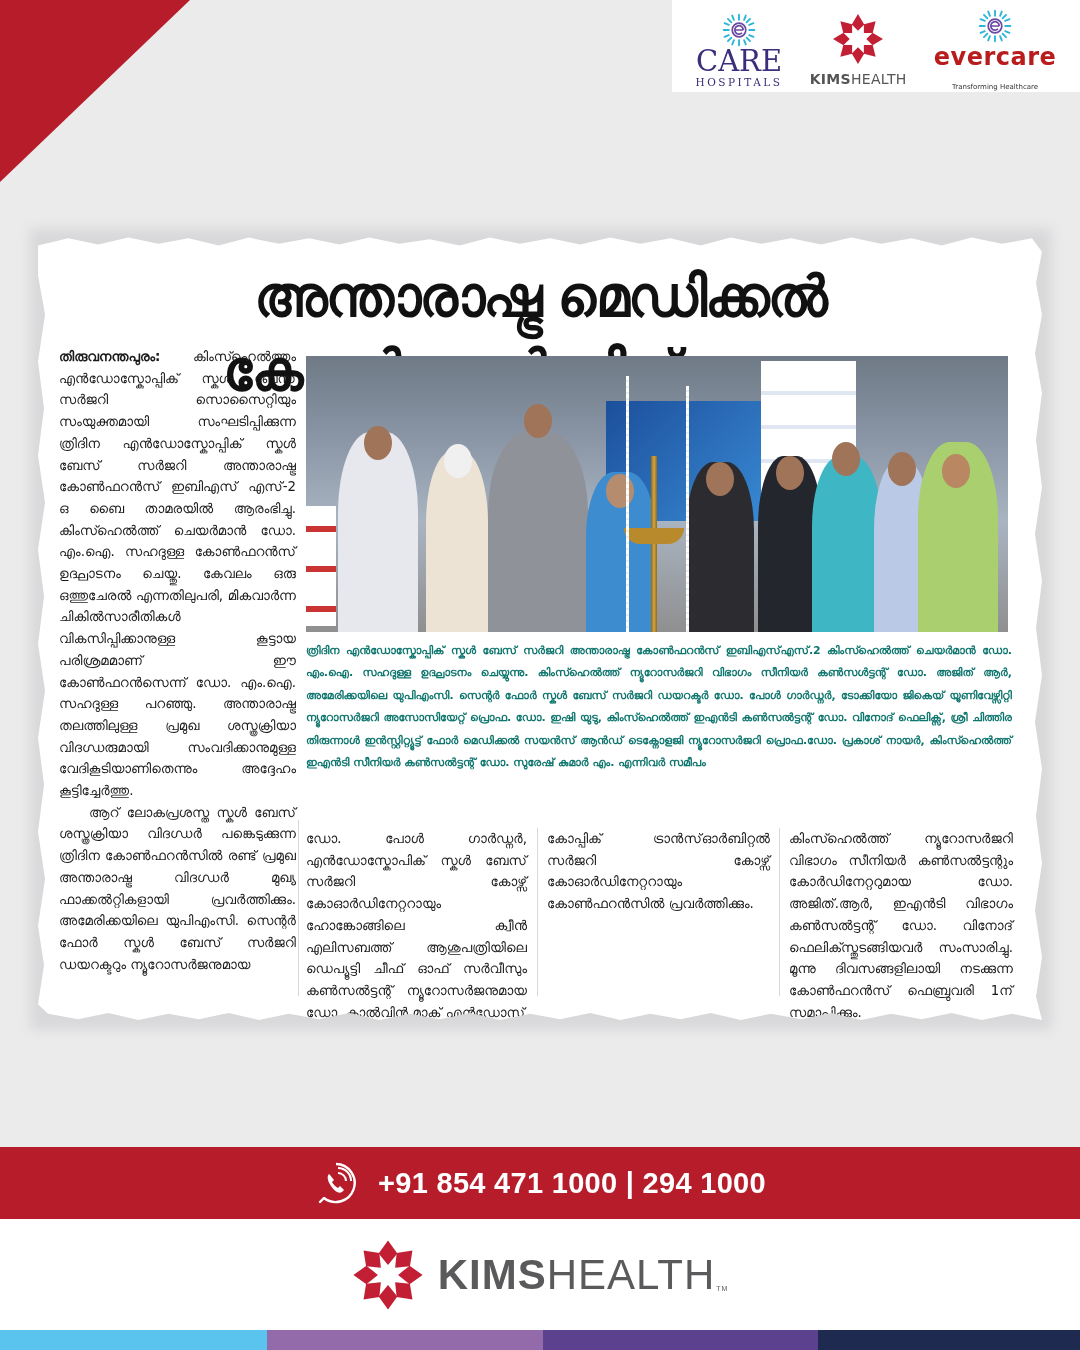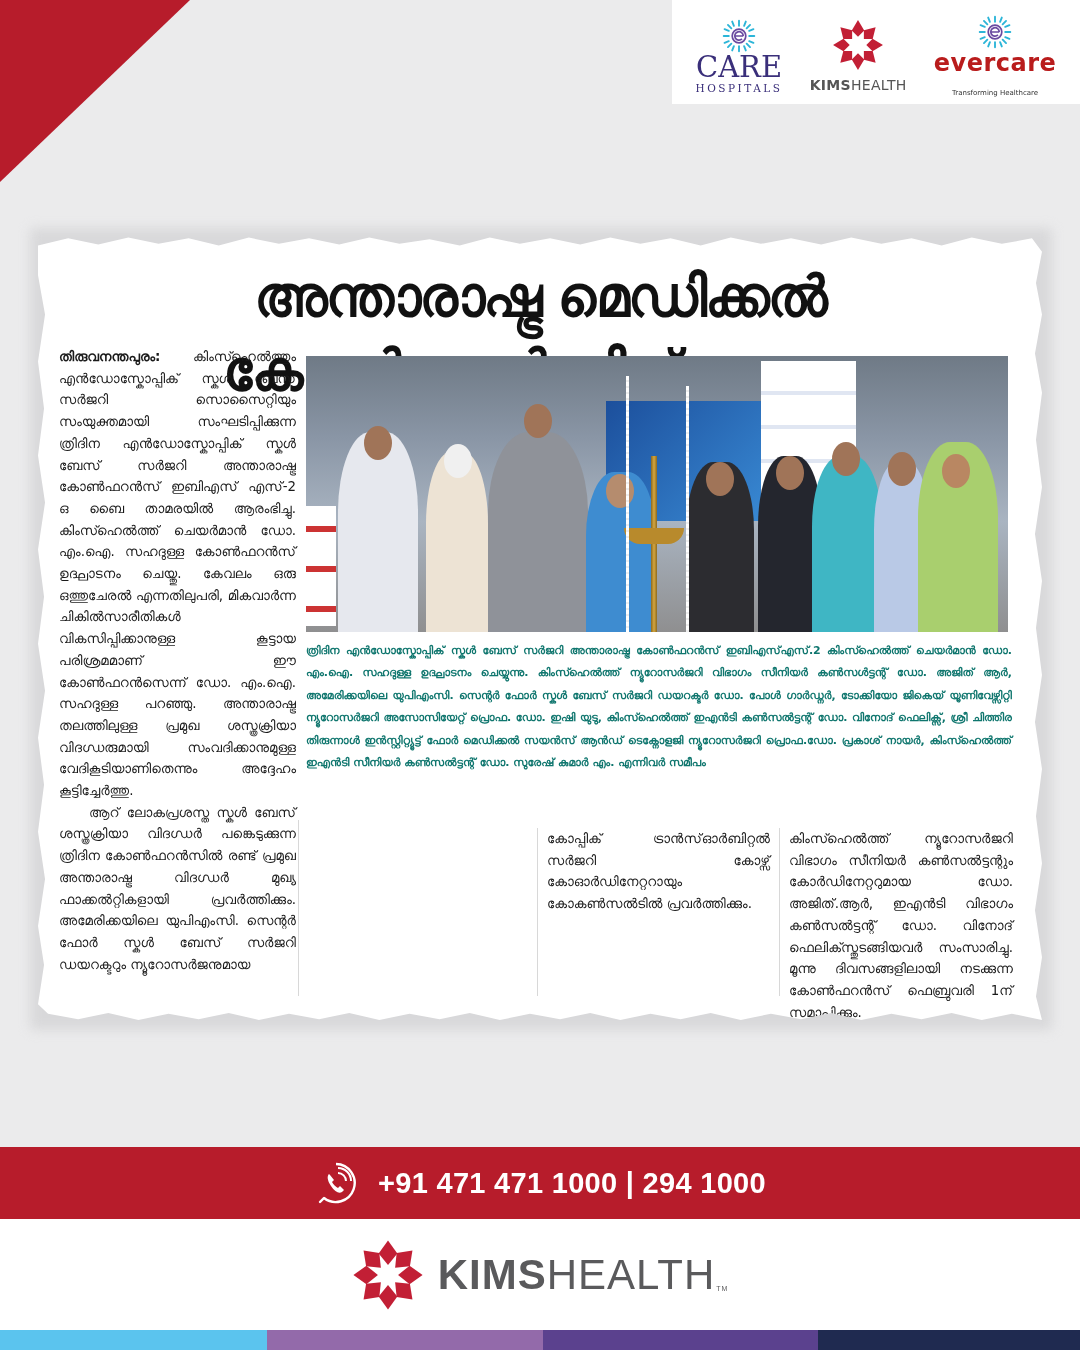--- a/index.html
+++ b/index.html
@@ -8,21 +8,21 @@
     background: #ebebec;
     font-family: "DejaVu Sans", sans-serif;
     position: relative;
   }
   .corner-triangle {
     position: absolute; left: 0; top: 0; width: 190px; height: 182px;
     background: #b71c2b;
     clip-path: polygon(0 0, 100% 0, 0 100%);
   }
   .partner-bar {
-    position: absolute; left: 672px; top: 0; width: 408px; height: 104px;
+    position: absolute; left: 672px; top: 0; width: 408px; height: 92px;
     background: #ffffff;
     display: flex; align-items: center; justify-content: space-around;
     padding: 8px 10px 0 10px;
   }
   .partner { display: flex; flex-direction: column; align-items: center; }
   .sunburst { width: 34px; height: 34px; }
   .care-name {
     font-family: "DejaVu Serif", serif; color: #3a2f7a;
     font-size: 29px; line-height: 28px; letter-spacing: 0px;
   }
@@ -268,35 +268,36 @@
     <div class="lamp-bowl"></div>
     <div class="garland" style="left:320px; top:20px; height:256px;"></div>
     <div class="garland" style="left:380px; top:30px; height:246px;"></div>
   </div>
 
   <p class="caption">ത്രിദിന എൻഡോസ്കോപ്പിക് സ്കൾ ബേസ് സർജറി അന്താരാഷ്ട്ര കോൺഫറൻസ് ഇബിഎസ്എസ്.2 കിംസ്ഹെൽത്ത് ചെയർമാൻ ഡോ. എം.ഐ. സഹദുള്ള ഉദ്ഘാടനം ചെയ്യുന്നു. കിംസ്ഹെൽത്ത് ന്യൂറോസർജറി വിഭാഗം സീനിയർ കൺസൾട്ടന്റ് ഡോ. അജിത് ആർ, അമേരിക്കയിലെ യുപിഎംസി. സെന്റർ ഫോർ സ്കൾ ബേസ് സർജറി ഡയറക്ടർ ഡോ. പോൾ ഗാർഡ്നർ, ടോക്കിയോ ജികെയ് യൂണിവേഴ്സിറ്റി ന്യൂറോസർജറി അസോസിയേറ്റ് പ്രൊഫ. ഡോ. ഇഷി യുടു, കിംസ്ഹെൽത്ത് ഇഎൻടി കൺസൽട്ടന്റ് ഡോ. വിനോദ് ഫെലിക്സ്, ശ്രീ ചിത്തിര തിരുന്നാൾ ഇൻസ്റ്റിറ്റ്യൂട്ട് ഫോർ മെഡിക്കൽ സയൻസ് ആൻഡ് ടെക്നോളജി ന്യൂറോസർജറി പ്രൊഫ.ഡോ. പ്രകാശ് നായർ, കിംസ്ഹെൽത്ത് ഇഎൻടി സീനിയർ കൺസൽട്ടന്റ് ഡോ. സുരേഷ് കുമാർ എം. എന്നിവർ സമീപം</p>
 
   <div class="col-divider" style="left:499px; top:592px; height:168px;"></div>
   <div class="col-divider" style="left:741px; top:592px; height:168px;"></div>
 
+  <div class="col-b1 col-text">ഡോ. പോൾ ഗാർഡ്നർ, എൻഡോസ്കോപിക് സ്കൾ ബേസ് സർജറി കോഴ്സ് കോഓർഡിനേറ്ററായും ഹോങ്കോങ്ങിലെ ക്വീൻ എലിസബത്ത് ആശുപത്രിയിലെ ഡെപ്യൂട്ടി ചീഫ് ഓഫ് സർവീസും കൺസൽട്ടന്റ് ന്യൂറോസർജനുമായ ഡോ. കാൽവിൻ മാക് എൻഡോസ്</div>
   <div class="col-b2 col-text">
-    <span>കോപ്പിക് ട്രാൻസ്ഓർബിറ്റൽ സർജറി കോഴ്സ് കോഓർഡിനേറ്ററായും കോകൺസൽടിൽ പ്രവർത്തിക്കും.</span>
+    <span>കോപ്പിക് ട്രാൻസ്ഓർബിറ്റൽ സർജറി കോഴ്സ് കോഓർഡിനേറ്ററായും കോൺഫറൻസിൽ പ്രവർത്തിക്കും.</span>
   </div>
   <div class="col-b3 col-text">കിംസ്ഹെൽത്ത് ന്യൂറോസർജറി വിഭാഗം സീനിയർ കൺസൽട്ടന്റും കോർഡിനേറ്ററുമായ ഡോ. അജിത്.ആർ, ഇഎൻടി വിഭാഗം കൺസൽട്ടന്റ് ഡോ. വിനോദ് ഫെലിക്സ്തുടങ്ങിയവർ സംസാരിച്ചു. മൂന്നു ദിവസങ്ങളിലായി നടക്കുന്ന കോൺഫറൻസ് ഫെബ്രുവരി 1ന് സമാപിക്കും.</div>
 </div>
 
 <div class="phone-bar">
   <svg class="phone-icon" viewBox="0 0 44 44">
     <path d="M22 3 A19 19 0 1 1 10 37" fill="none" stroke="#fff" stroke-width="2.4"></path>
     <path d="M10 37 L6 41" stroke="#fff" stroke-width="2.4" stroke-linecap="round"></path>
     <path d="M15 13 C13 15 13 19 17 25 C21 31 25 33 28 31 L30 29 L26 25 L24 27 C22 26 19 23 18 21 L20 19 L16 14 Z" fill="#fff"></path>
     <path d="M24 12 A8 8 0 0 1 32 20" fill="none" stroke="#fff" stroke-width="2"></path>
     <path d="M24 7 A13 13 0 0 1 37 20" fill="none" stroke="#fff" stroke-width="2"></path>
   </svg>
-  <span class="phone-text">+91 471 471 1000 | 294 1000</span>
+  <span class="phone-text">+91 854 471 1000 | 294 1000</span>
 </div>
 
 <div class="footer">
   <svg class="footer-star" viewBox="-50 -50 100 100">
     <g fill="#c21f35">
       <path d="M0 -48 L13 -30 L0 -14 L-13 -30 Z" transform="rotate(0)"></path>
       <path d="M0 -48 L13 -30 L0 -14 L-13 -30 Z" transform="rotate(45)"></path>
       <path d="M0 -48 L13 -30 L0 -14 L-13 -30 Z" transform="rotate(90)"></path>
       <path d="M0 -48 L13 -30 L0 -14 L-13 -30 Z" transform="rotate(135)"></path>
       <path d="M0 -48 L13 -30 L0 -14 L-13 -30 Z" transform="rotate(180)"></path>

